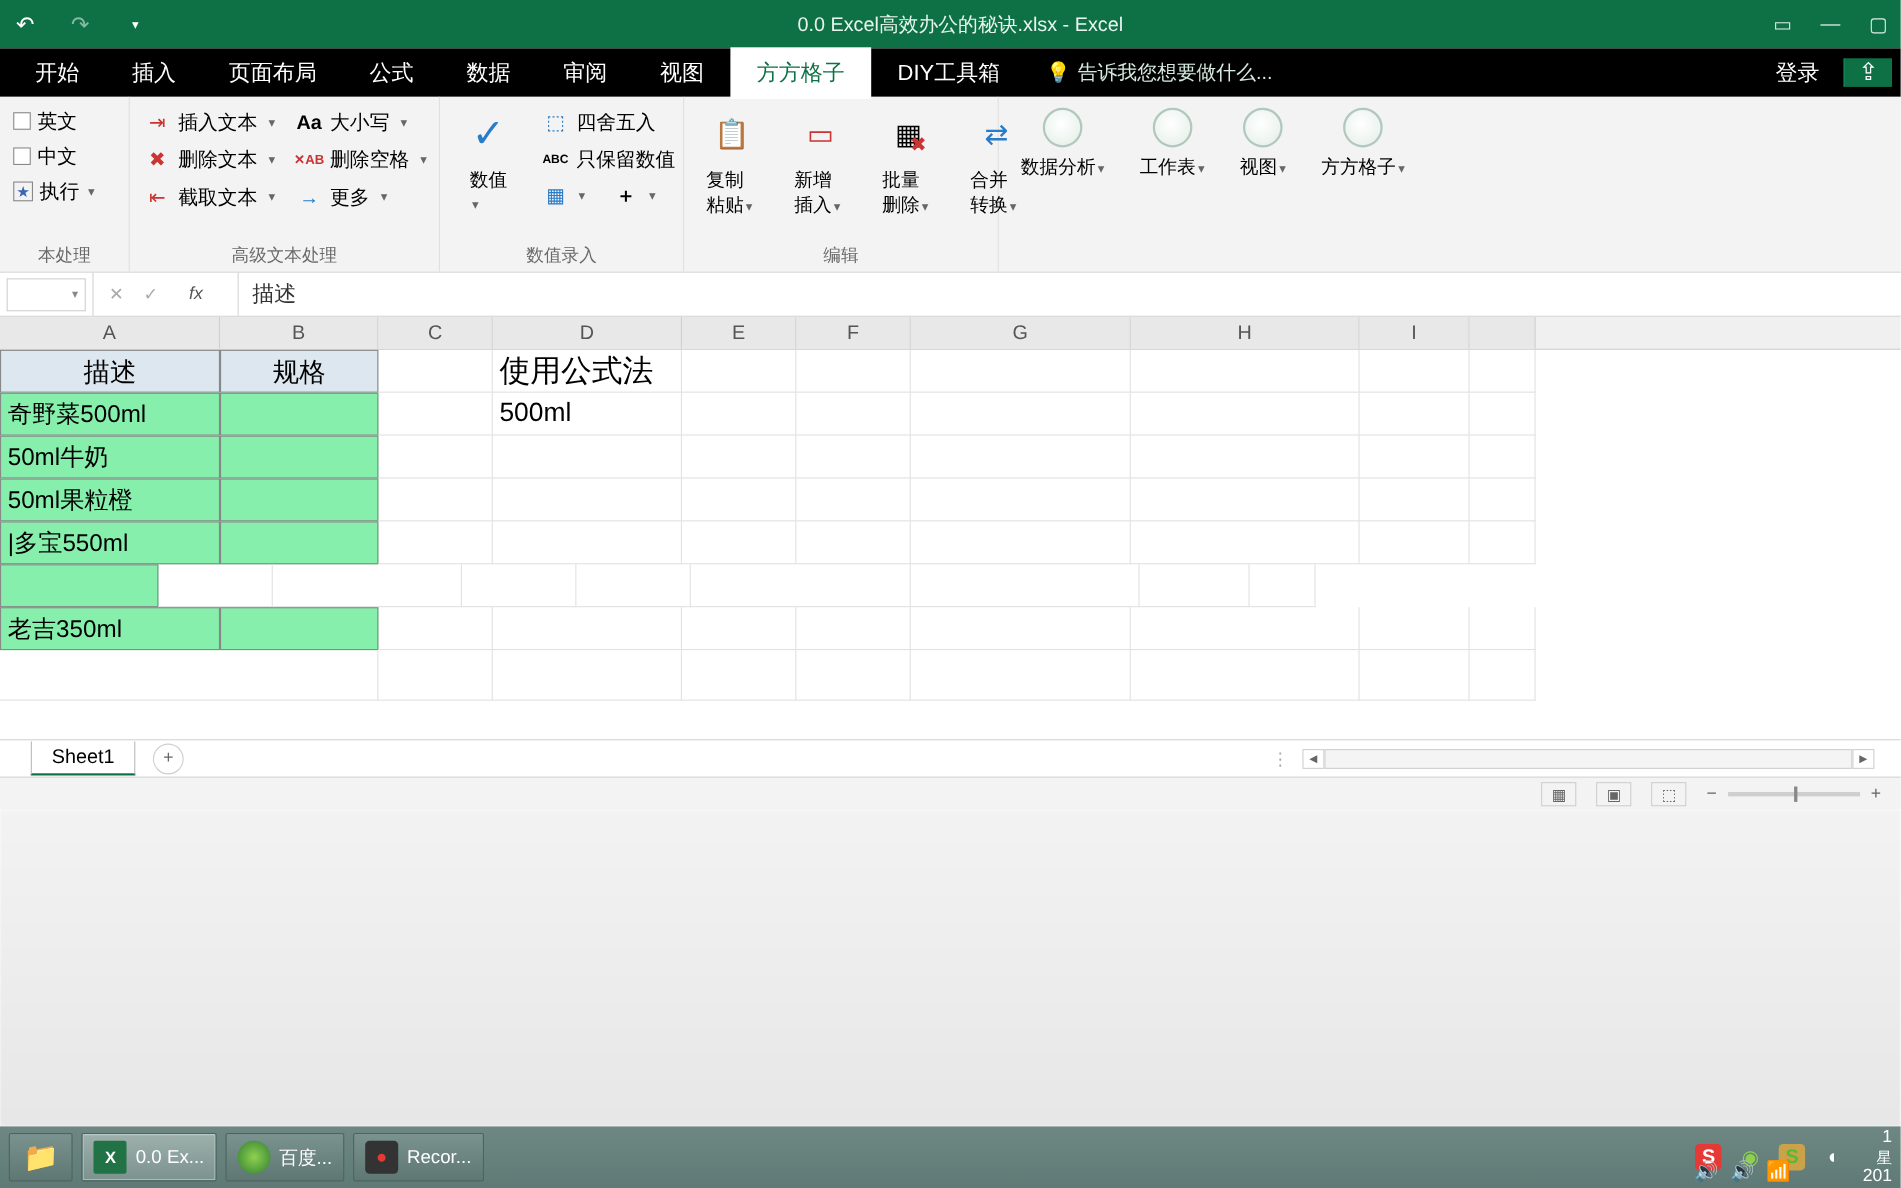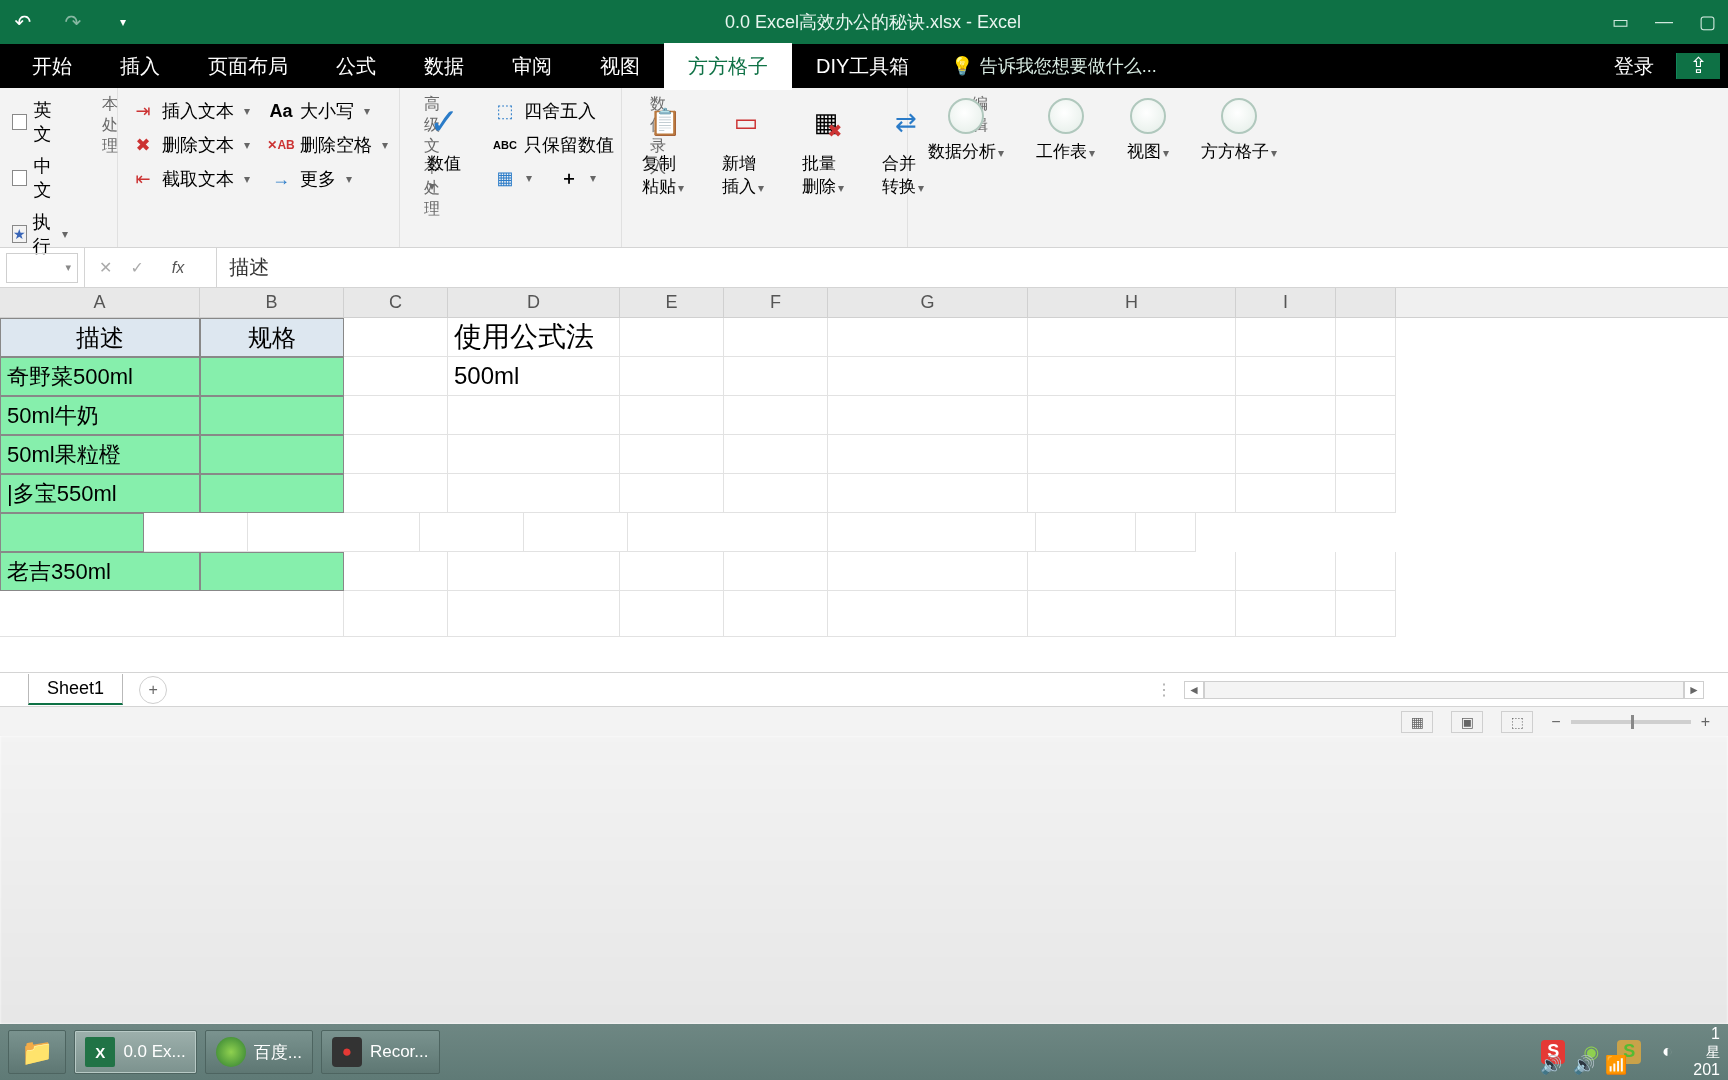--- a/index.html
+++ b/index.html
@@ -15,23 +15,23 @@
 
 .tabstrip { height: 44px; background: #000000; display: flex; align-items: center; color: #fff; padding: 0 8px; }
 .tab { padding: 10px 24px; font-size: 20px; cursor: pointer; }
 .tab.active { background: #fff; color: #0e7145; }
 .tell-me { display: flex; align-items: center; gap: 6px; padding: 10px 18px; font-size: 18px; color: #d6e9e0; }
 .login { margin-left: auto; padding: 10px 22px; font-size: 20px; }
 .share { width: 44px; display: flex; align-items: center; justify-content: center; font-size: 22px; color: #fff; background:#0e7145; border-left:1px solid #12855a;}
 
 
 .ribbon { height: 160px; background: #f3f3f3; border-bottom: 1px solid #d4d4d4; display: flex; }
-.group { border-right: 1px solid #e0e0e0; display: flex; flex-direction: row; padding: 6px 10px 2px 10px; gap: 32px; }
+.group { border-right: 1px solid #e0e0e0; display: flex; flex-direction: column; padding: 6px 10px 2px 10px; }
 .group-body { flex: 1; display: flex; gap: 12px; align-items: flex-start; }
-.group-label { font-size: 16px; color: #6a6a6a; padding-bottom: 2px; }
+.group-label { text-align: center; font-size: 16px; color: #6a6a6a; padding-bottom: 2px; }
 .chk { display: flex; align-items: center; gap: 6px; font-size: 18px; padding: 4px 2px; }
 .chk .box { width: 16px; height: 16px; border: 1px solid #888; background:#fff; }
 .chk .star { width:18px; height:18px; border:1px solid #888; display:inline-flex; align-items:center; justify-content:center; color:#3a66b8; font-size:14px;}
 .rbtn { display: flex; align-items: center; gap: 8px; font-size: 18px; padding: 5px 4px; white-space: nowrap; }
 .rbtn .glyph { width: 22px; height: 22px; display: inline-flex; align-items: center; justify-content: center; font-size: 18px; }
 .dd { font-size: 12px; color: #666; margin-left:2px;}
 .bigbtn { display: flex; flex-direction: column; align-items: center; justify-content: flex-end; gap: 6px; padding: 4px 10px; font-size: 17px; }
 .bigbtn .bicon { width: 48px; height: 48px; border: 1px solid #c9c9c9; background: #fff; display: flex; align-items: center; justify-content: center; font-size: 26px; border-radius:2px;}
 .bigbtn .bicon.noborder { border: none; background: transparent; }
 .circle-icon { width:36px; height:36px; border: 2px solid #b0c8bd; border-radius:50%; background: radial-gradient(circle at 45% 40%, #fff, #e3ede7); }

